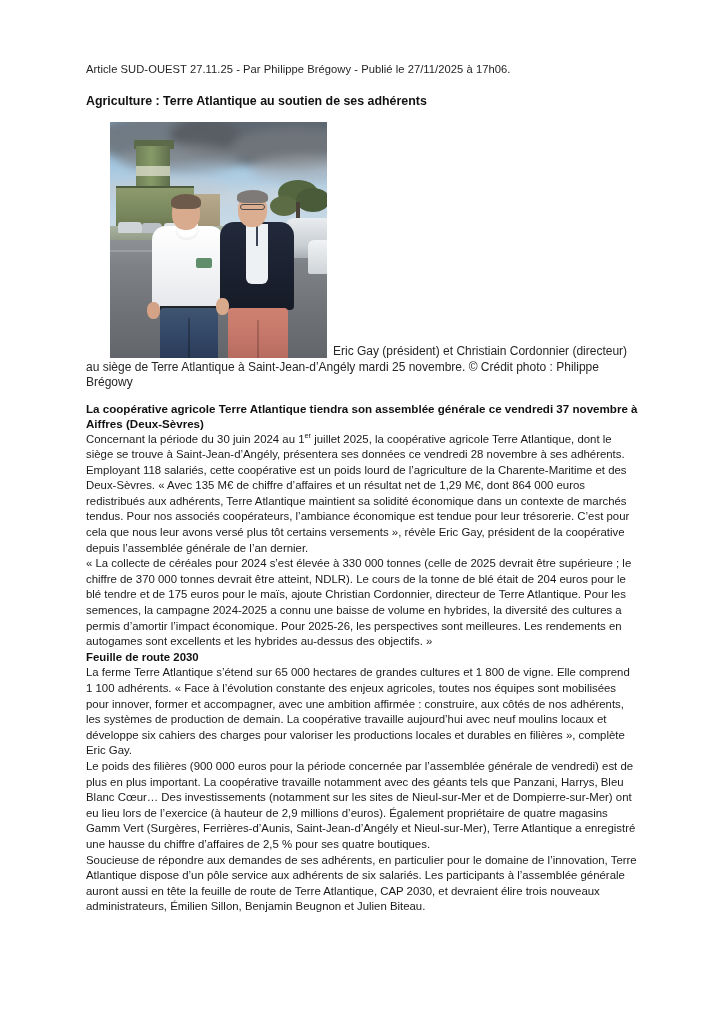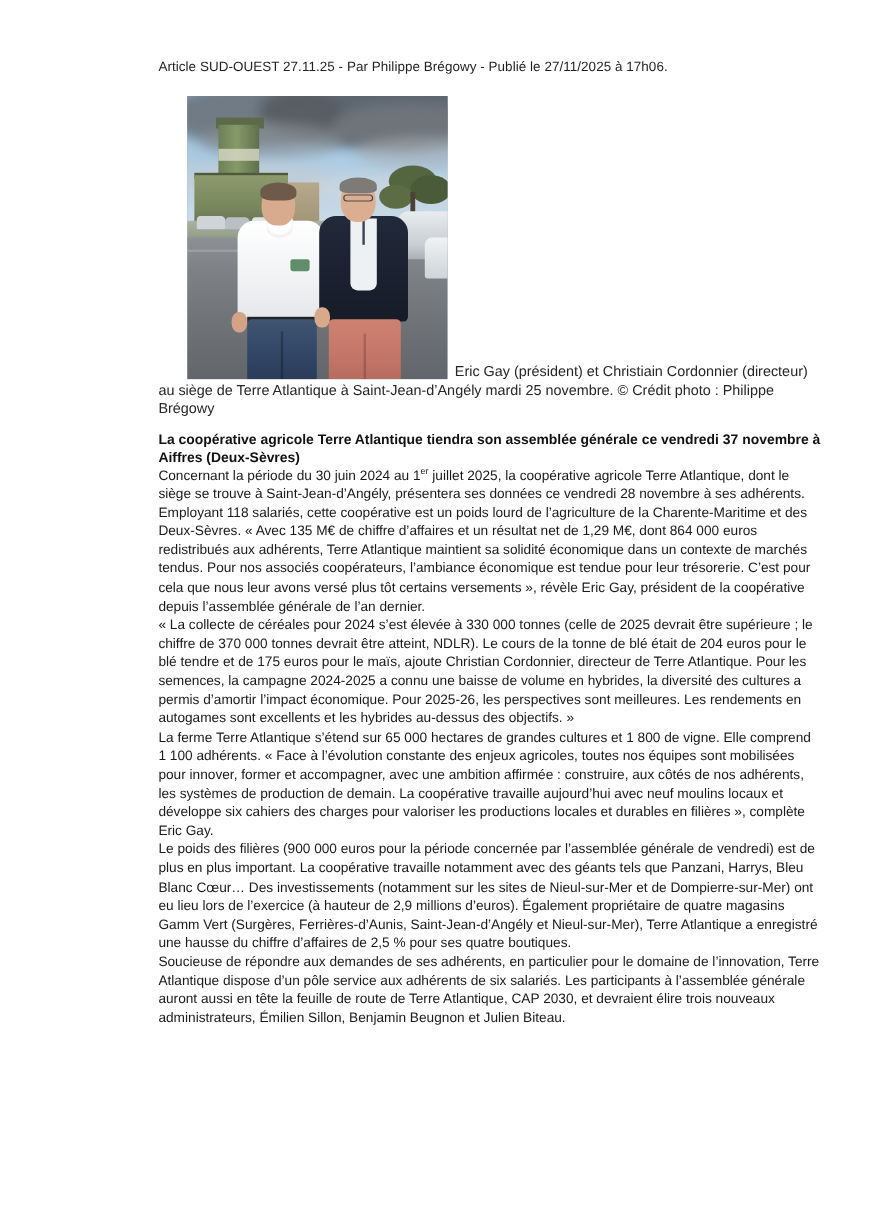--- a/index.html
+++ b/index.html
@@ -12,23 +12,22 @@
     width: 724px;
     height: 1024px;
     position: relative;
     font-family: "Liberation Sans", sans-serif;
     color: #1a1a1a;
     overflow: hidden;
   }
   .page {
     position: absolute;
     left: 86px;
-    top: 48px;
+    top: 61px;
     width: 552px;
-    margin-left: 46px;
   }
   .byline {
     font-size: 11.2px;
     line-height: 16px;
     color: #1f1f1f;
     margin: 0 0 16px 0;
     letter-spacing: 0.05px;
   }
   .headline {
     font-size: 12.4px;
@@ -312,20 +311,21 @@
     line-height: 0;
   }
 </style>
 </head>
 <body>
 
 <div class="page">
 
   <p class="byline">Article SUD-OUEST 27.11.25 - Par Philippe Brégowy - Publié le 27/11/2025 à 17h06.</p>
 
+  <h1 class="headline">Agriculture : Terre Atlantique au soutien de ses adhérents</h1>
 
   <figure class="figure clearfix">
 
     <div class="photo-wrap">
       <div class="photo">
 
         <div class="sky"></div>
         <div class="cloud c1"></div>
         <div class="cloud c2"></div>
         <div class="cloud c3"></div>
@@ -386,20 +386,21 @@
 
     <figcaption class="caption">Eric Gay (président) et Christiain Cordonnier (directeur) au siège de Terre Atlantique à Saint-Jean-d’Angély mardi 25 novembre. © Crédit photo : Philippe Brégowy</figcaption>
   </figure>
 
   <h2 class="subhead">La coopérative agricole Terre Atlantique tiendra son assemblée générale ce vendredi 37 novembre à Aiffres (Deux-Sèvres)</h2>
 
   <p class="body"><span>Concernant la période du 30 juin 2024 au 1</span><sup>er</sup><span> juillet 2025, la coopérative agricole Terre Atlantique, dont le siège se trouve à Saint-Jean-d’Angély, présentera ses données ce vendredi 28 novembre à ses adhérents. Employant 118 salariés, cette coopérative est un poids lourd de l’agriculture de la Charente-Maritime et des Deux-Sèvres. « Avec 135 M€ de chiffre d’affaires et un résultat net de 1,29 M€, dont 864 000 euros redistribués aux adhérents, Terre Atlantique maintient sa solidité économique dans un contexte de marchés tendus. Pour nos associés coopérateurs, l’ambiance économique est tendue pour leur trésorerie. C’est pour cela que nous leur avons versé plus tôt certains versements », révèle Eric Gay, président de la coopérative depuis l’assemblée générale de l’an dernier.</span></p>
 
   <p class="body">« La collecte de céréales pour 2024 s’est élevée à 330 000 tonnes (celle de 2025 devrait être supérieure ; le chiffre de 370 000 tonnes devrait être atteint, NDLR). Le cours de la tonne de blé était de 204 euros pour le blé tendre et de 175 euros pour le maïs, ajoute Christian Cordonnier, directeur de Terre Atlantique. Pour les semences, la campagne 2024-2025 a connu une baisse de volume en hybrides, la diversité des cultures a permis d’amortir l’impact économique. Pour 2025-26, les perspectives sont meilleures. Les rendements en autogames sont excellents et les hybrides au-dessus des objectifs. »</p>
 
+  <h3 class="subhead2">Feuille de route 2030</h3>
 
   <p class="body">La ferme Terre Atlantique s’étend sur 65 000 hectares de grandes cultures et 1 800 de vigne. Elle comprend 1 100 adhérents. « Face à l’évolution constante des enjeux agricoles, toutes nos équipes sont mobilisées pour innover, former et accompagner, avec une ambition affirmée : construire, aux côtés de nos adhérents, les systèmes de production de demain. La coopérative travaille aujourd’hui avec neuf moulins locaux et développe six cahiers des charges pour valoriser les productions locales et durables en filières », complète Eric Gay.</p>
 
   <p class="body">Le poids des filières (900 000 euros pour la période concernée par l’assemblée générale de vendredi) est de plus en plus important. La coopérative travaille notamment avec des géants tels que Panzani, Harrys, Bleu Blanc Cœur… Des investissements (notamment sur les sites de Nieul-sur-Mer et de Dompierre-sur-Mer) ont eu lieu lors de l’exercice (à hauteur de 2,9 millions d’euros). Également propriétaire de quatre magasins Gamm Vert (Surgères, Ferrières-d’Aunis, Saint-Jean-d’Angély et Nieul-sur-Mer), Terre Atlantique a enregistré une hausse du chiffre d’affaires de 2,5 % pour ses quatre boutiques.</p>
 
   <p class="body">Soucieuse de répondre aux demandes de ses adhérents, en particulier pour le domaine de l’innovation, Terre Atlantique dispose d’un pôle service aux adhérents de six salariés. Les participants à l’assemblée générale auront aussi en tête la feuille de route de Terre Atlantique, CAP 2030, et devraient élire trois nouveaux administrateurs, Émilien Sillon, Benjamin Beugnon et Julien Biteau.</p>
 
 </div>
 
 </body></html>

